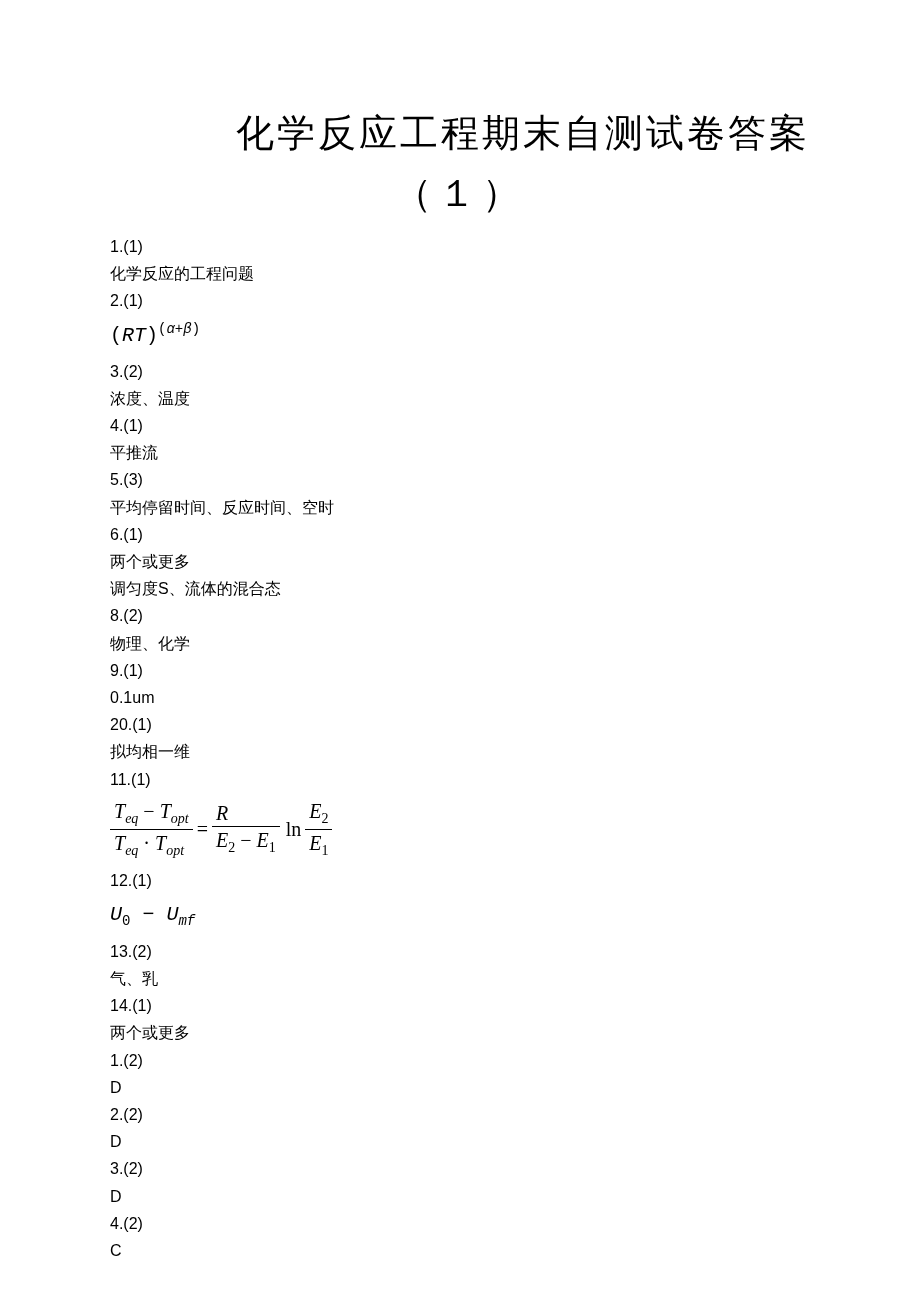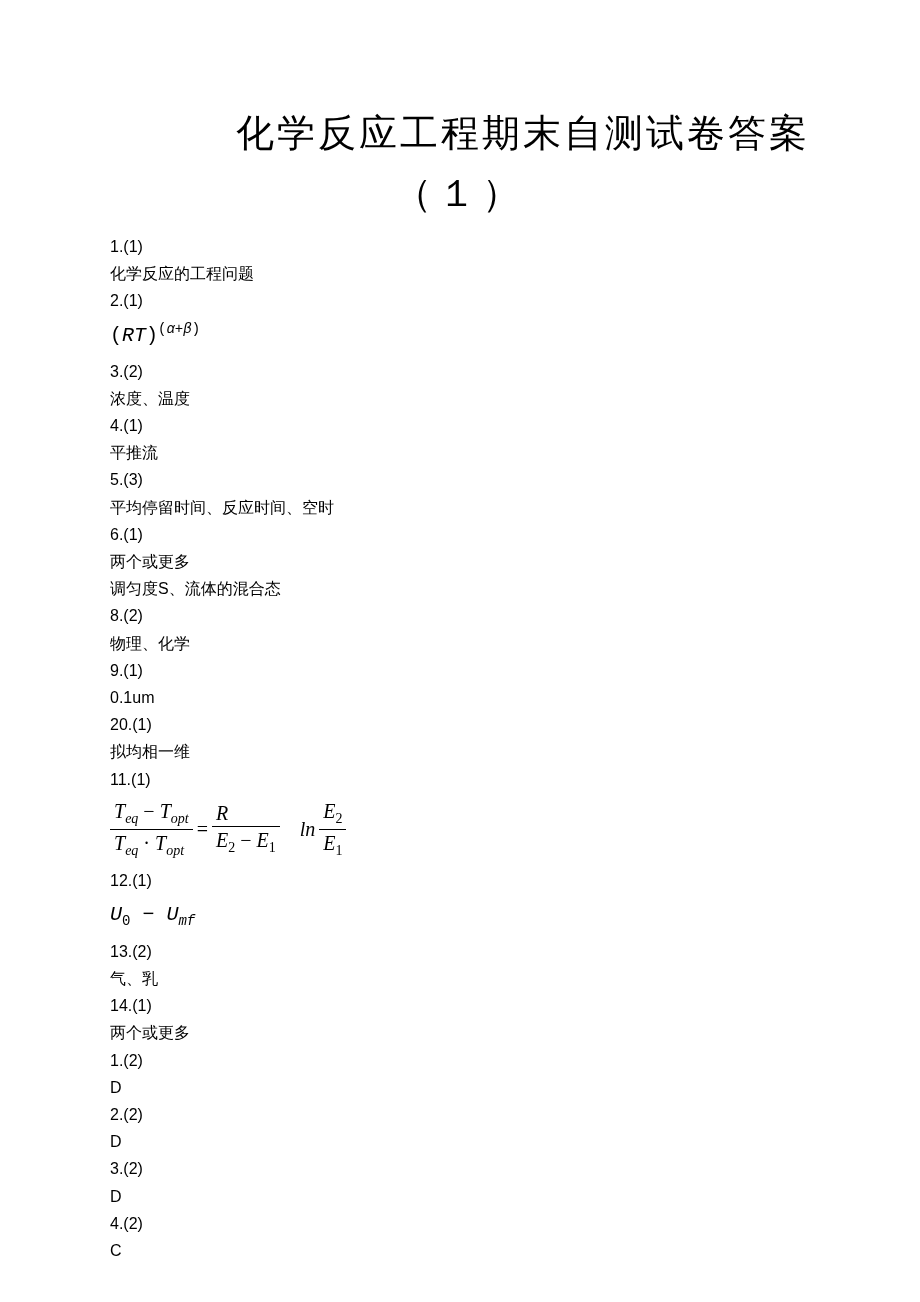--- a/index.html
+++ b/index.html
@@ -114,21 +114,21 @@
   <div class="eqline">
     <span class="frac">
       <span class="num"><span class="ital">T</span><span class="sub">eq</span> − <span class="ital">T</span><span class="sub">opt</span></span>
       <span class="den"><span class="ital">T</span><span class="sub">eq</span> · <span class="ital">T</span><span class="sub">opt</span></span>
     </span>
     <span>=</span>
     <span class="frac">
       <span class="num"><span class="ital">R</span></span>
       <span class="den"><span class="ital">E</span><span class="subn">2</span> − <span class="ital">E</span><span class="subn">1</span></span>
     </span>
-    <span style="margin-left:16px;font-style:italic;">ln</span>
+    <span style="margin-left:2px;">ln</span>
     <span class="frac">
       <span class="num"><span class="ital">E</span><span class="subn">2</span></span>
       <span class="den"><span class="ital">E</span><span class="subn">1</span></span>
     </span>
   </div>
 
   <div class="line">12.(1)</div>
   <div class="formula">
     <span class="ital">U</span><span class="subn">0</span> − <span class="ital">U</span><span class="sub">mf</span>
   </div>

